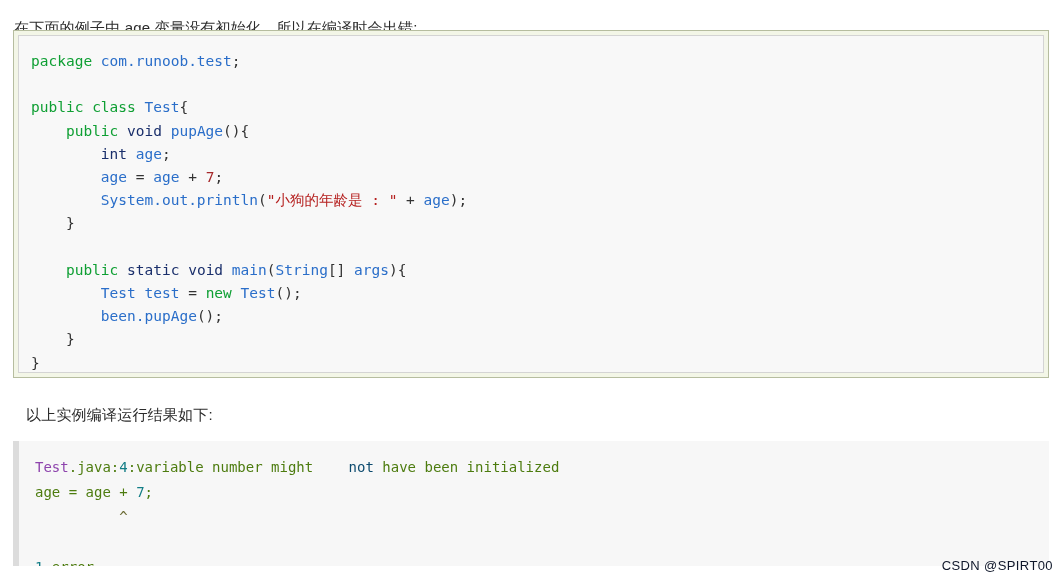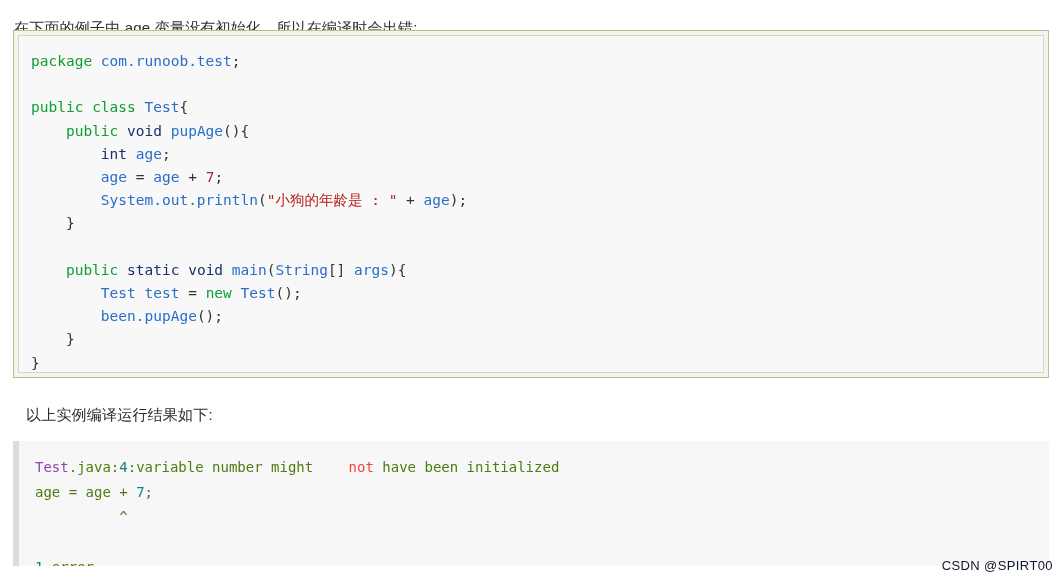--- a/index.html
+++ b/index.html
@@ -90,21 +90,21 @@
     margin: 0;
     padding: 14px 0 0 16px;
     font-family: "DejaVu Sans Mono", "Liberation Mono", monospace;
     font-size: 14px;
     line-height: 25px;
     color: #3c3c3c;
     white-space: pre;
   }
   .o-file { color: #8e44ad; }        
   .o-num  { color: #127d86; }        
-  .o-kw   { color: #ef4444; padding-left: 27px; }        
+  .o-kw   { color: #0c4a6e; padding-left: 27px; }        
   .o-txt  { color: #4d7c0f; text-align: center; }
   .o-car  { color: #6b6b33; }        
 
   
   #watermark {
     position: absolute;
     right: 10px;
     bottom: 6px;
     font-size: 13px;
     color: #0f172a;

